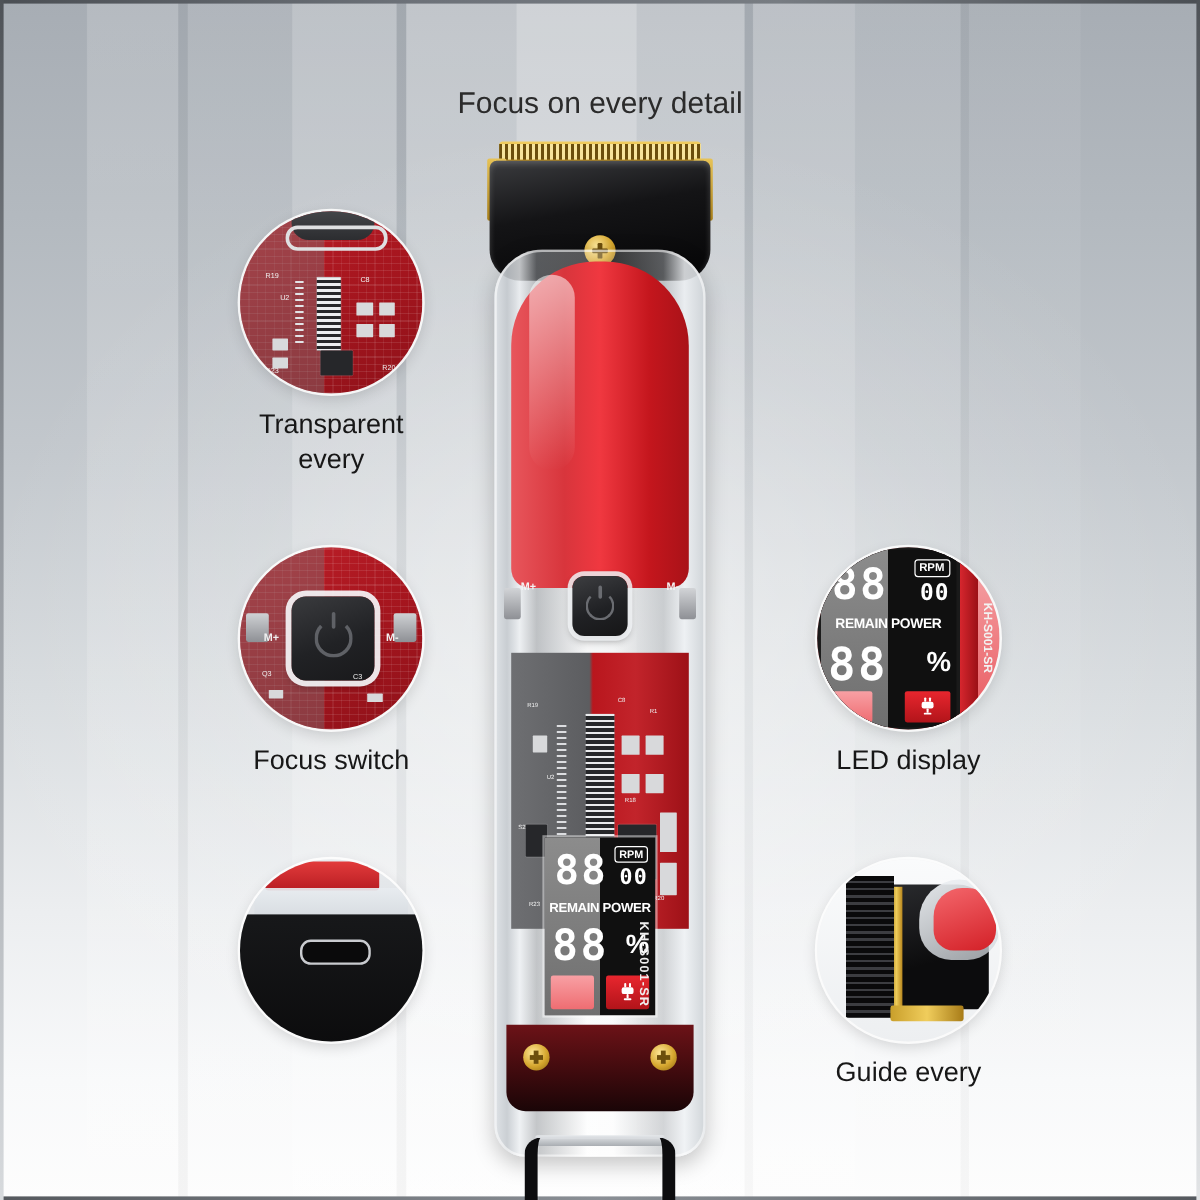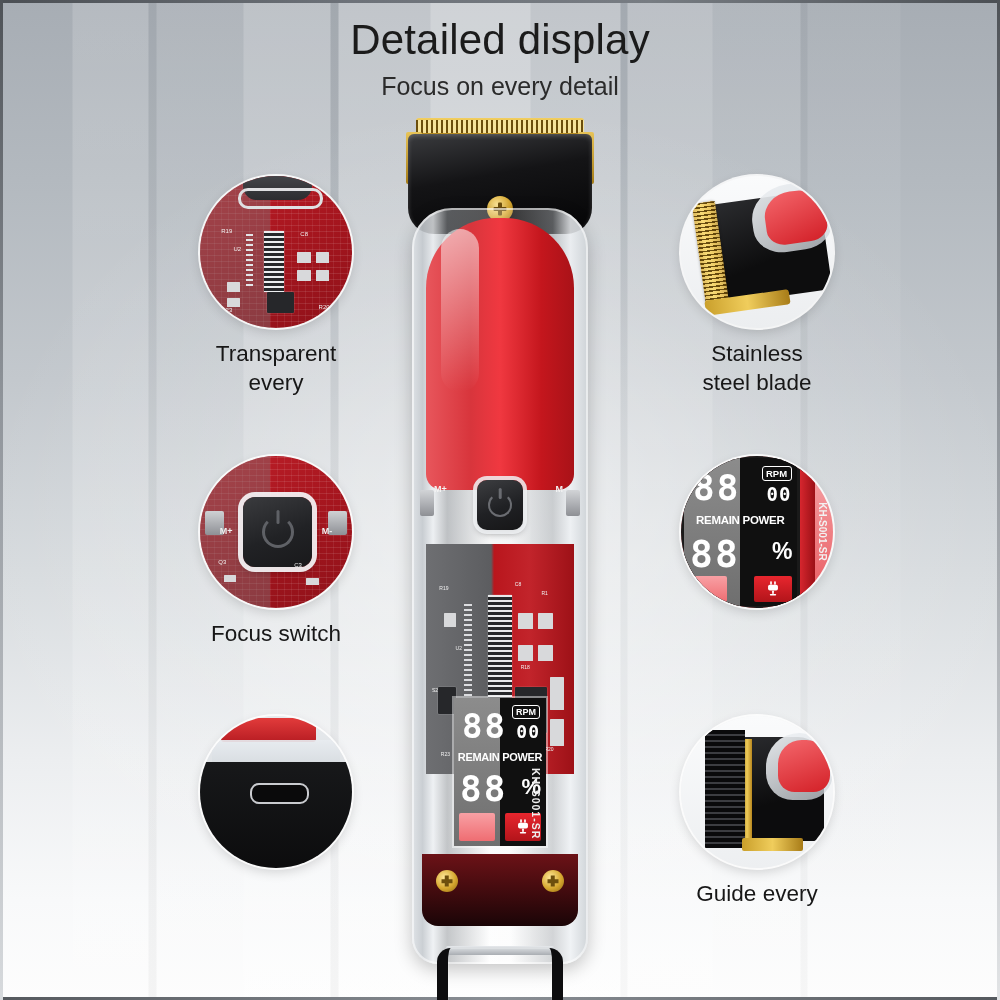--- a/index.html
+++ b/index.html
@@ -272,21 +272,20 @@
 <div class="stage">
 
   <div class="bg-base"></div>
   <div class="bg-stripes"></div>
   <div class="bg-vig"></div>
   <div class="bg-edge-t"></div>
   <div class="bg-edge-b"></div>
   <div class="bg-edge-l"></div>
   <div class="bg-edge-r"></div>
 
-  <div class="title">Detailed display</div>
   <div class="subtitle">Focus on every detail</div>
 
   <div class="product">
 
     <div class="pr-blade">
       <div class="pr-teeth"></div>
     </div>
     <div class="pr-earL"></div>
     <div class="pr-earR"></div>
     <div class="pr-headblack"></div>
@@ -413,34 +412,20 @@
   <div class="callout" id="c-bottom">
     <div class="bubble">
       <div style="position:absolute;inset:0;background:linear-gradient(180deg,#e7eaed,#cfd3d7);"></div>
       <div class="usb-red"></div>
       <div class="usb-clear"></div>
       <div class="usb-body"></div>
       <div class="usb-port"></div>
     </div>
   </div>
 
-  <div class="callout" id="c-blade">
-    <div class="bubble">
-      <div style="position:absolute;inset:0;background:linear-gradient(180deg,#fafbfc,#eceef0);"></div>
-      <div class="bl-black"></div>
-      <div class="bl-clear"></div>
-      <div class="bl-red"></div>
-      <div class="bl-gold">
-          <div class="bl-teeth"></div>
-        </div>
-      <div class="bl-foot"></div>
-    </div>
-    <div class="clabel">Stainless
-steel blade</div>
-  </div>
 
   <div class="callout" id="c-led">
     <div class="bubble">
       <div style="position:absolute;inset:0;background:linear-gradient(180deg,#f6a9ac,#e8565c);"></div>
       <div style="position:absolute;left:-6%;top:-4%;width:86%;height:108%;background:#1a1a1a;"></div>
       <div class="led" style="position:absolute;left:2%;top:1%;width:74%;height:98%;">
         <div class="led-lgray"></div>
         <div class="led-rdark"></div>
         <div class="led-seg" style="left:9px;top:9px;font-size:36px;letter-spacing:2px;">88</div>
         <div class="led-rpm" style="right:5px;top:8px;width:28px;height:13px;font-size:9.5px;line-height:13px;">RPM</div>
@@ -455,20 +440,21 @@
               <rect x="13.6" y="1" width="2.4" height="5" rx="1"></rect>
             <rect x="5" y="6" width="14" height="8" rx="2.6"></rect>
               <rect x="10.8" y="14" width="2.4" height="5" rx="1"></rect>
             <rect x="7.5" y="19" width="9" height="2.2" rx="1.1"></rect>
           </svg>
         </div>
       </div>
       <div style="position:absolute;left:78%;top:0;width:10%;height:100%;background:linear-gradient(90deg,#d6262e,#9b1016);"></div>
       <div class="led-side" style="left:74%;top:46%;font-size:10px;transform:rotate(90deg);">KH-S001-SR</div>
     </div>
+    <div class="clabel">LED display</div>
   </div>
 
   <div class="callout" id="c-comb">
     <div class="bubble">
       <div style="position:absolute;inset:0;background:linear-gradient(180deg,#fafbfc,#edeff1);"></div>
       <div class="cb-black"></div>
       <div class="cb-clear"></div>
       <div class="cb-red"></div>
       <div class="cb-gold"></div>
       <div class="cb-comb">

